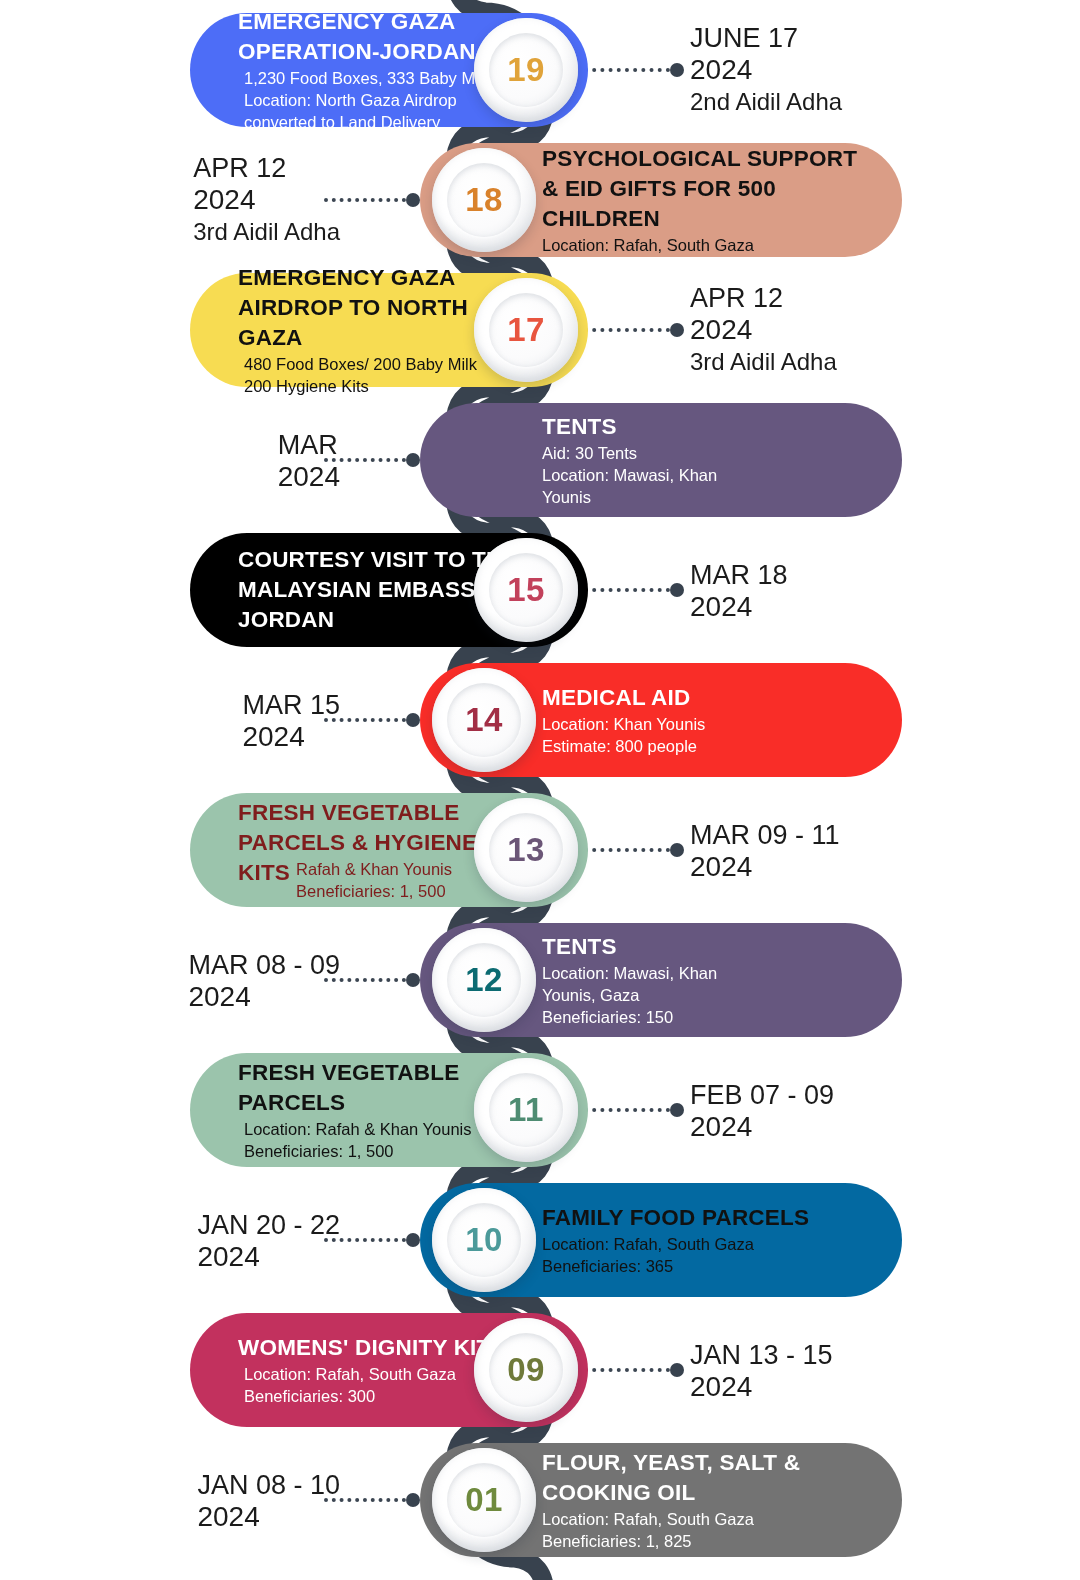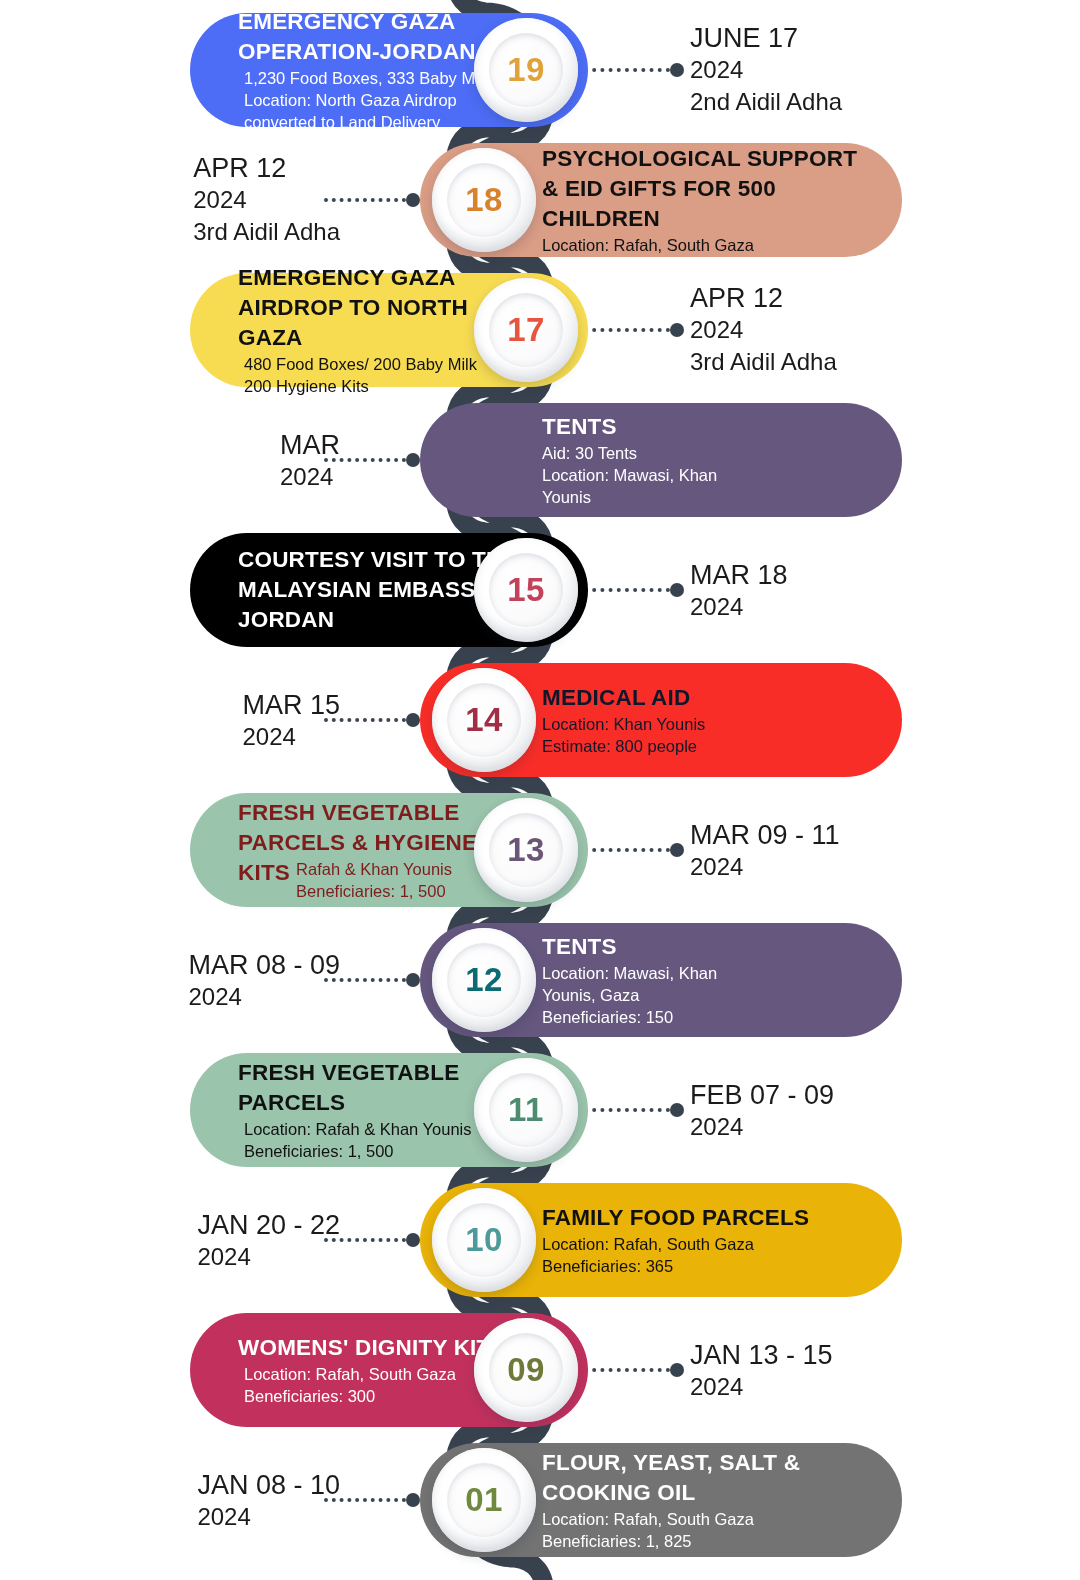--- a/index.html
+++ b/index.html
@@ -103,21 +103,21 @@
   .dateblk {
     position: absolute;
     top: 50%;
     transform: translateY(-50%);
     color: #1b1b1b;
     z-index: 2;
   }
   .row.left .dateblk  { left: 690px; text-align: left; }
   .row.right .dateblk { right: 740px; text-align: left; }
   .d1 { font-size: 27px; line-height: 32px; font-weight: normal; }
-  .d2 { font-size: 24px; line-height: 31px; font-weight: normal; }
+  .d2 { font-size: 28px; line-height: 31px; font-weight: normal; }
   .d3 { font-size: 24px; line-height: 34px; font-weight: normal; }
 
   
   .connector {
     position: absolute;
     top: 50%;
     transform: translateY(-50%);
     height: 14px;
     display: flex;
     align-items: center;
@@ -227,21 +227,21 @@
           <div class="dots"></div>
           <div class="dot"></div>
         </div>
         <div class="dateblk">
           <div class="d1">MAR 18</div>
           <div class="d2">2024</div>
         </div>
       </div>
       <div class="row right" style="top: 655px;">
         <div class="pill" style="background: rgb(249, 45, 40);">
-          <div class="pilltext" style="color: #0f172a;"><span class="ptitle">MEDICAL AID</span><span class="psub block">Location: Khan Younis
+          <div class="pilltext" style="color: #ffffff;"><span class="ptitle">MEDICAL AID</span><span class="psub block">Location: Khan Younis
 Estimate: 800 people</span></div>
         </div>
         <div class="medal">
           <span class="num" style="color: rgb(162, 46, 69);">14</span>
         </div>
         <div class="connector">
           <div class="dots"></div>
           <div class="dot"></div>
         </div>
         <div class="dateblk">
@@ -295,21 +295,21 @@
         <div class="connector">
           <div class="dots"></div>
           <div class="dot"></div>
         </div>
         <div class="dateblk">
           <div class="d1">FEB 07 - 09</div>
           <div class="d2">2024</div>
         </div>
       </div>
       <div class="row right" style="top: 1175px;">
-        <div class="pill" style="background: #eab308;">
+        <div class="pill" style="background: #0369a1;">
           <div class="pilltext" style="color: rgb(17, 17, 17);"><span class="ptitle">FAMILY FOOD PARCELS</span><span class="psub block">Location: Rafah, South Gaza
 Beneficiaries: 365</span></div>
         </div>
         <div class="medal">
           <span class="num" style="color: rgb(76, 154, 154);">10</span>
         </div>
         <div class="connector">
           <div class="dots"></div>
           <div class="dot"></div>
         </div>

